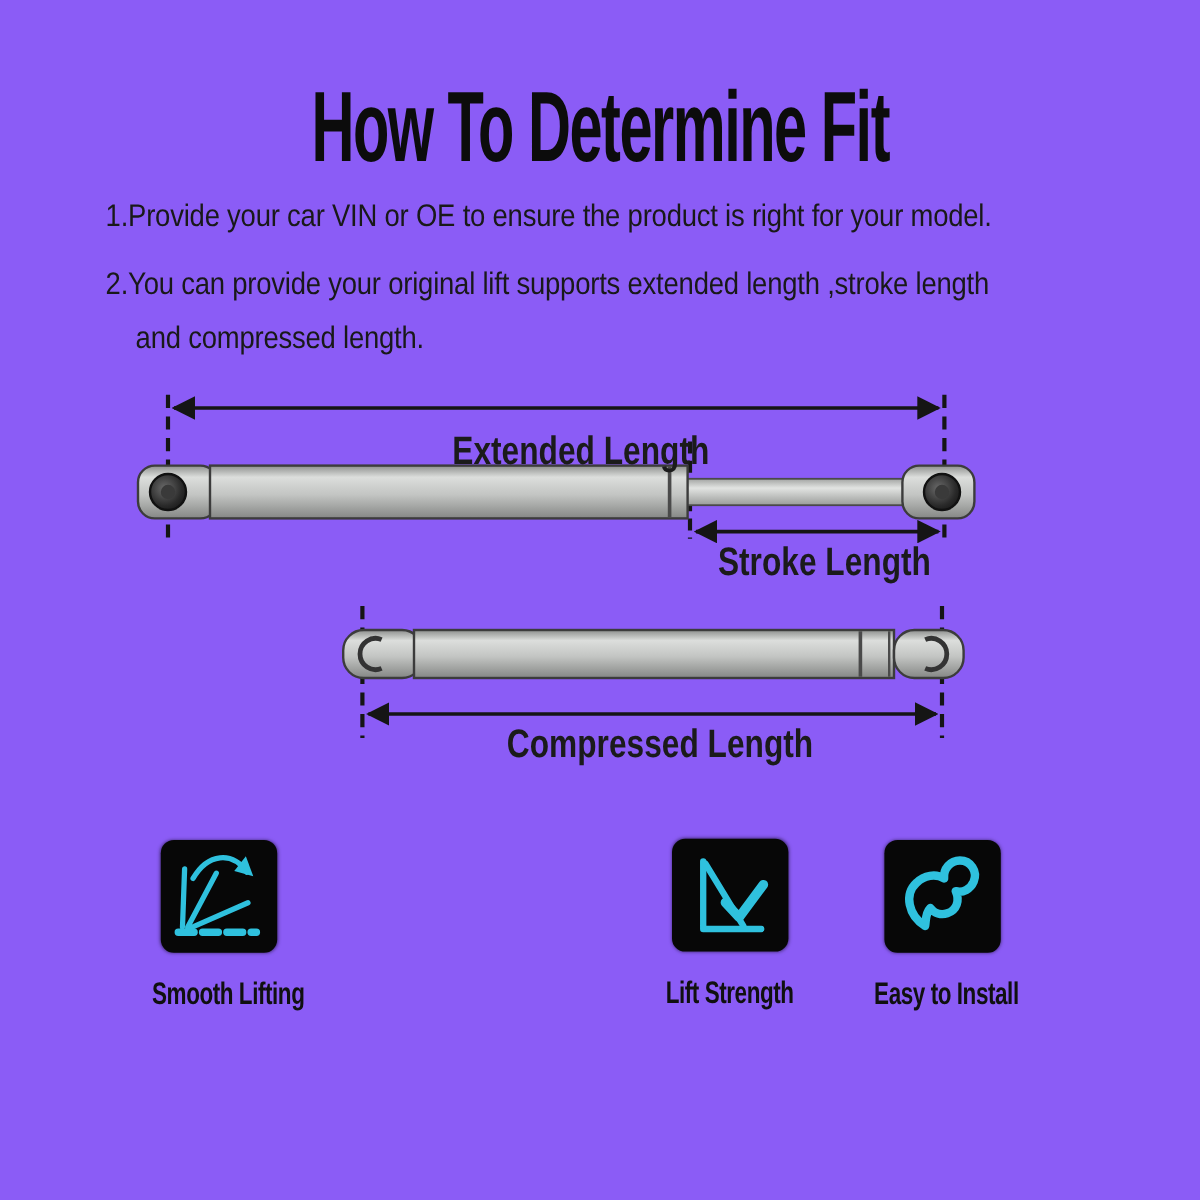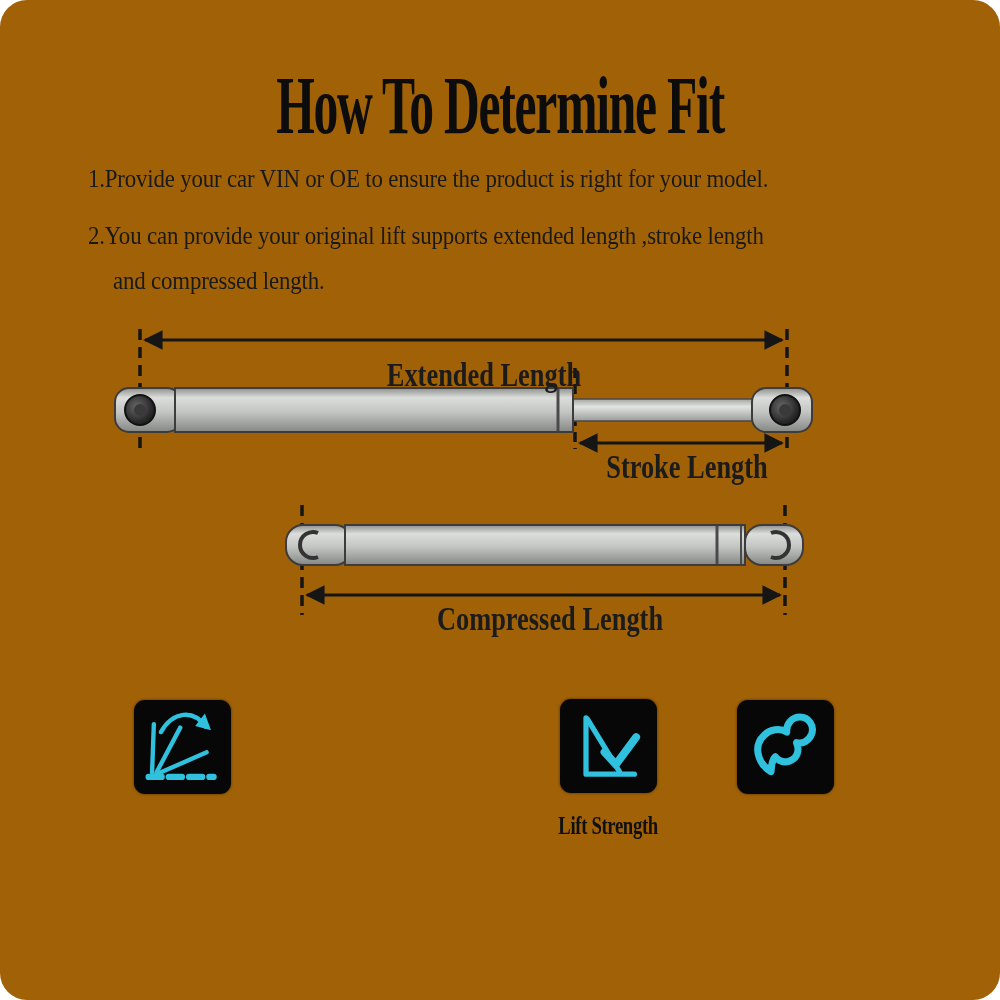--- a/index.html
+++ b/index.html
@@ -1,22 +1,21 @@
 <!DOCTYPE html>
 <html><head>
 <meta charset="utf-8">
 <style>
   html,body{margin:0;padding:0;background:#ffffff;}
   .canvas{
     position:relative;
     width:1000px;height:1000px;
-    background:#a16207;
-    font-family:Liberation Serif, serif;
+    background:#8b5cf6;
+    font-family:Liberation Sans, sans-serif;
     overflow:hidden;
-    border-radius:27px;
   }
   
   .title{
     position:absolute;top:58px;left:0;width:1000px;
     text-align:center;margin:0;
   }
   .title .cond{
     display:inline-block;
     font-size:80px;font-weight:800;color:#0c0c0c;
     letter-spacing:-2px;white-space:nowrap;
@@ -159,35 +158,37 @@
     <div class="tile">
       <svg width="90" height="88" viewBox="0 0 100 100" fill="none" stroke="#2fc1de" stroke-linecap="round">
         <path d="M12 84 H86" stroke-width="7" stroke-dasharray="15 8"></path>
         <path d="M18 24 L16 79" stroke-width="5"></path>
         <path d="M21 79 L48 28" stroke-width="5"></path>
         <path d="M21 81 L78 56" stroke-width="5"></path>
         <path d="M26 33 C40 9 63 7 77 27" stroke-width="5"></path>
         <path d="M83 31 L65 26 L76 12 Z" fill="#2fc1de" stroke="none"></path>
       </svg>
     </div>
+    <div class="flabel"><span class="cond">Smooth Lifting</span></div>
   </div>
 
 
   <div class="feature f3">
     <div class="tile">
       <svg width="90" height="88" viewBox="0 0 100 100" fill="none" stroke="#2fc1de" stroke-linecap="round" stroke-linejoin="round">
         <path d="M25 18 V82 H80" stroke-width="6"></path>
         <path d="M27 20 L63 79" stroke-width="6"></path>
         <path d="M46 57 L59 71 L82 40" stroke-width="9"></path>
       </svg>
     </div>
     <div class="flabel"><span class="cond">Lift Strength</span></div>
   </div>
 
   <div class="feature f4">
     <div class="tile">
       <svg width="90" height="88" viewBox="0 0 100 100" fill="none" stroke="#2fc1de" stroke-linecap="round" stroke-linejoin="round">
         <path d="M34 78 C18 68 14 48 26 37 C33 30 44 28 52 33 C51 24 58 16 67 16 C77 16 84 26 80 36 C77 43 70 47 63 45 C67 54 64 63 55 66 C49 68 43 66 39 61 C34 66 35 73 34 78" stroke-width="8"></path>
       </svg>
     </div>
+    <div class="flabel"><span class="cond">Easy to Install</span></div>
   </div>
 
 </div>
 
 </body></html>

